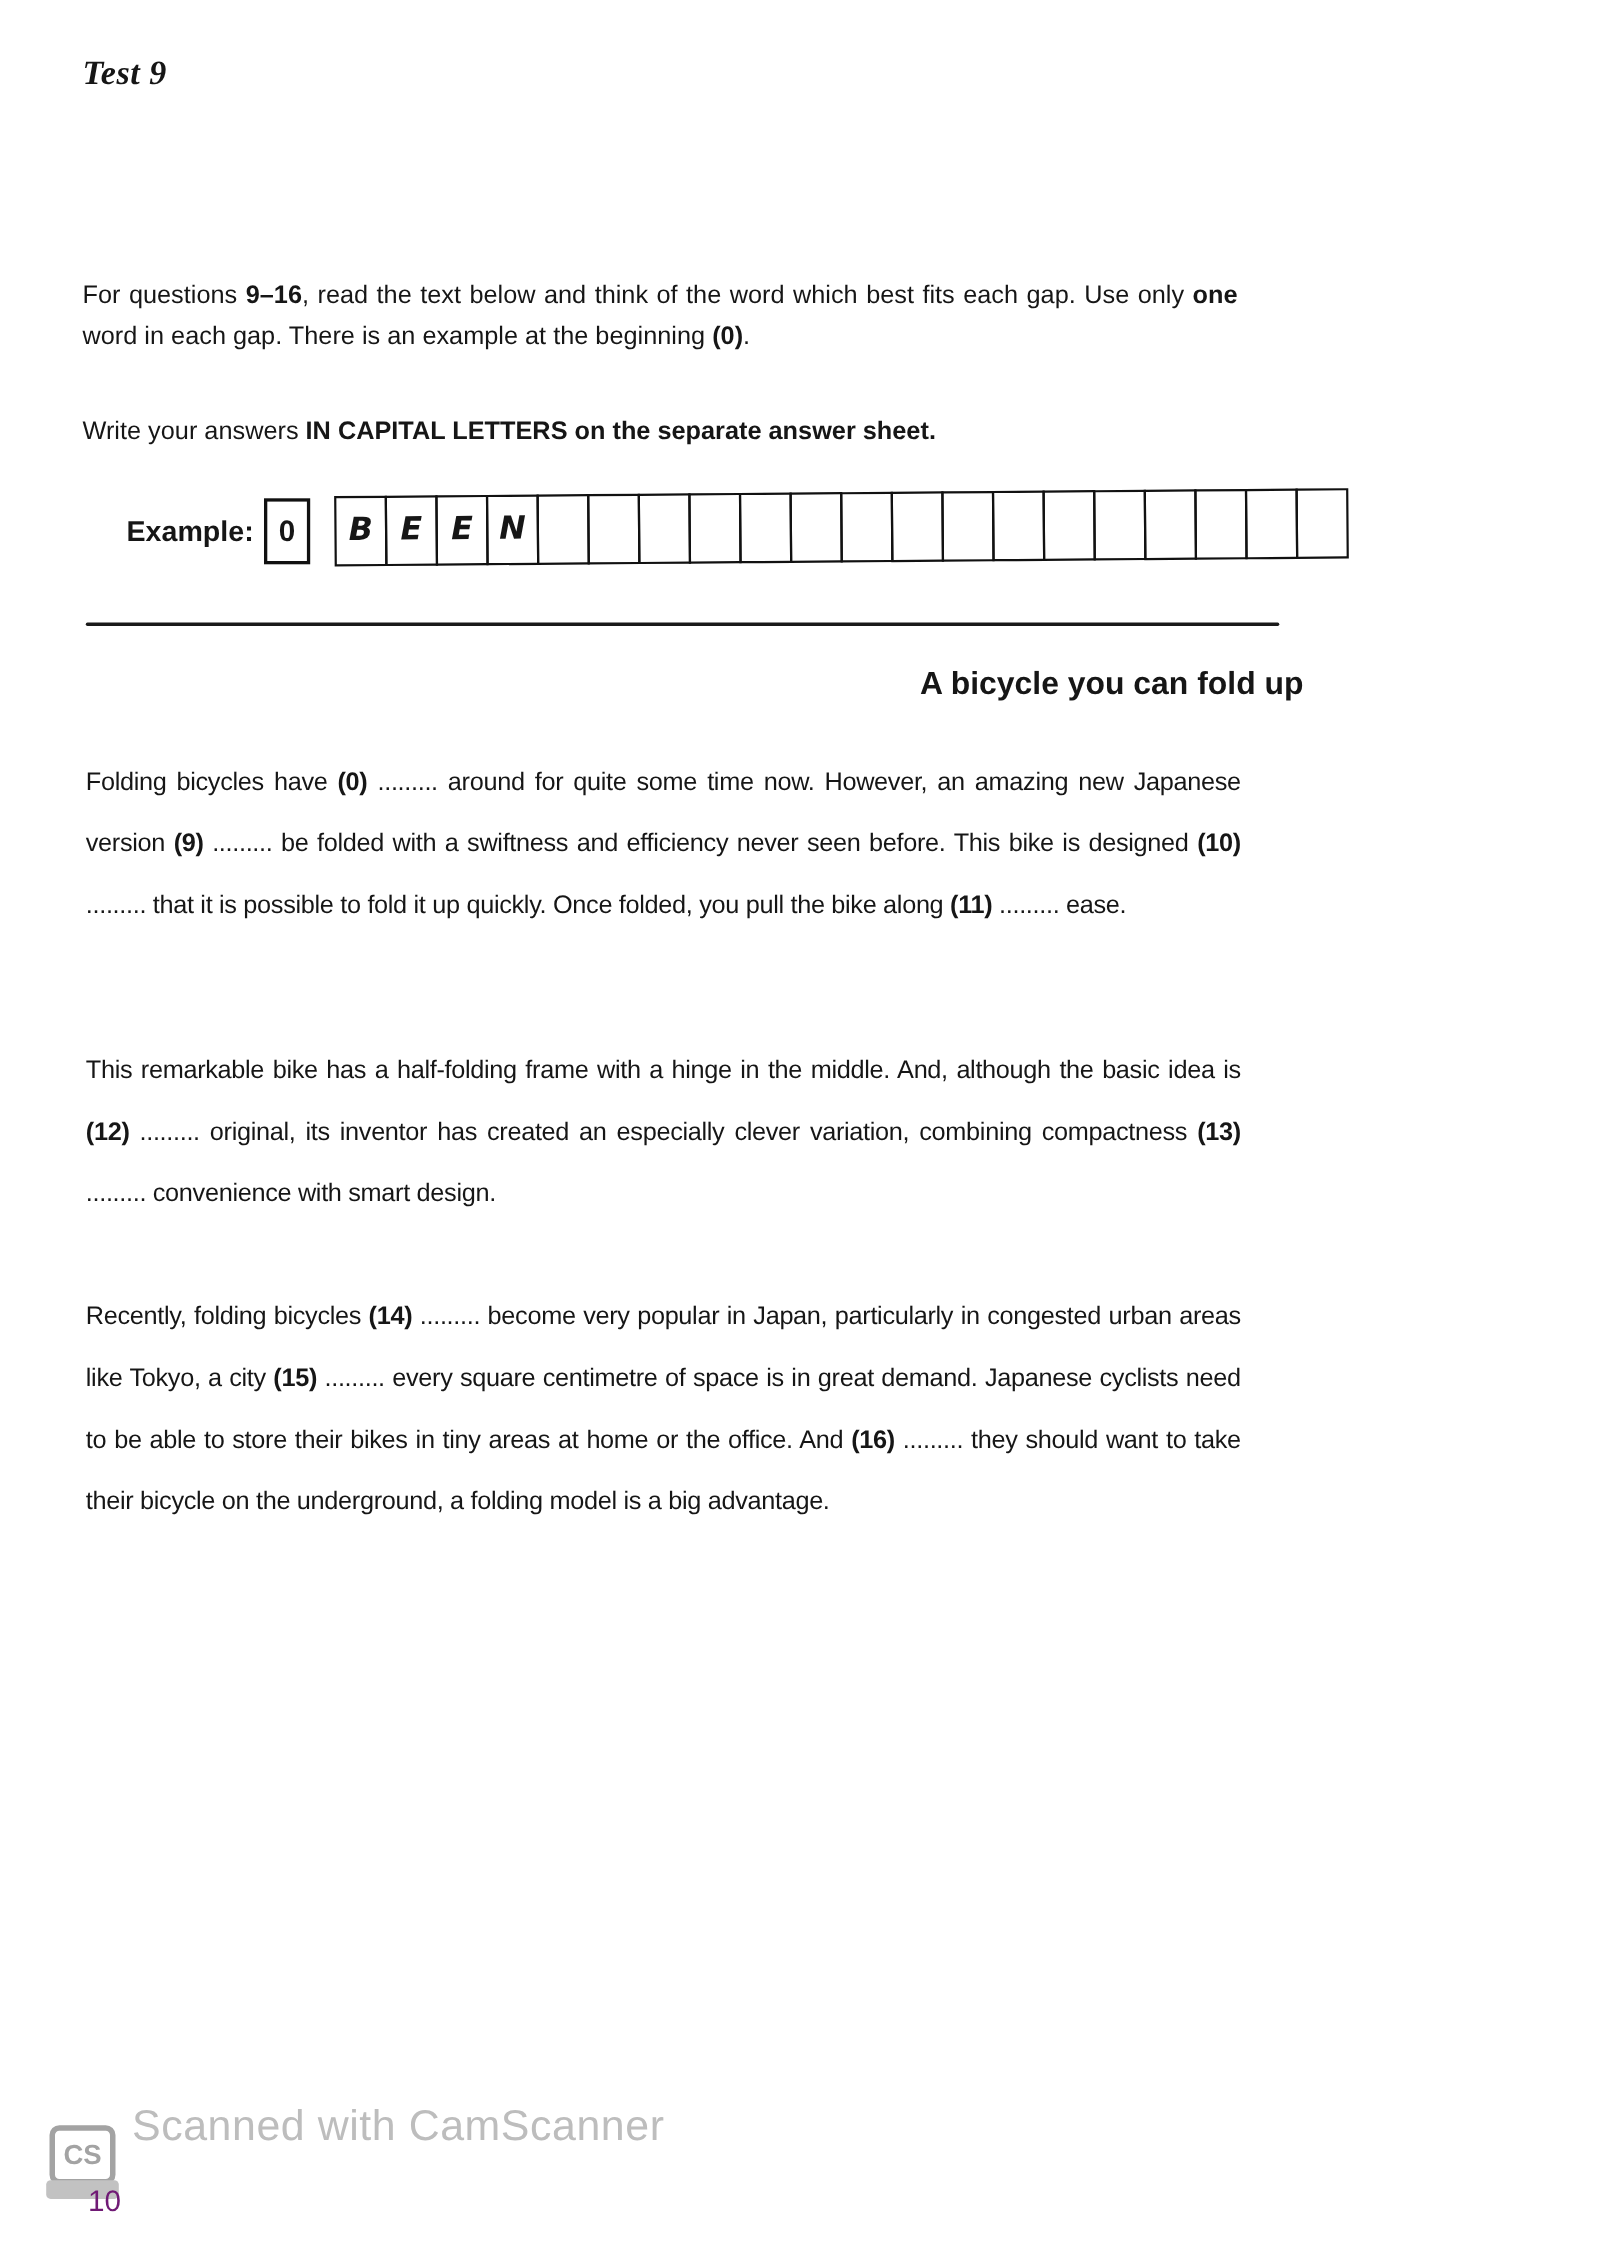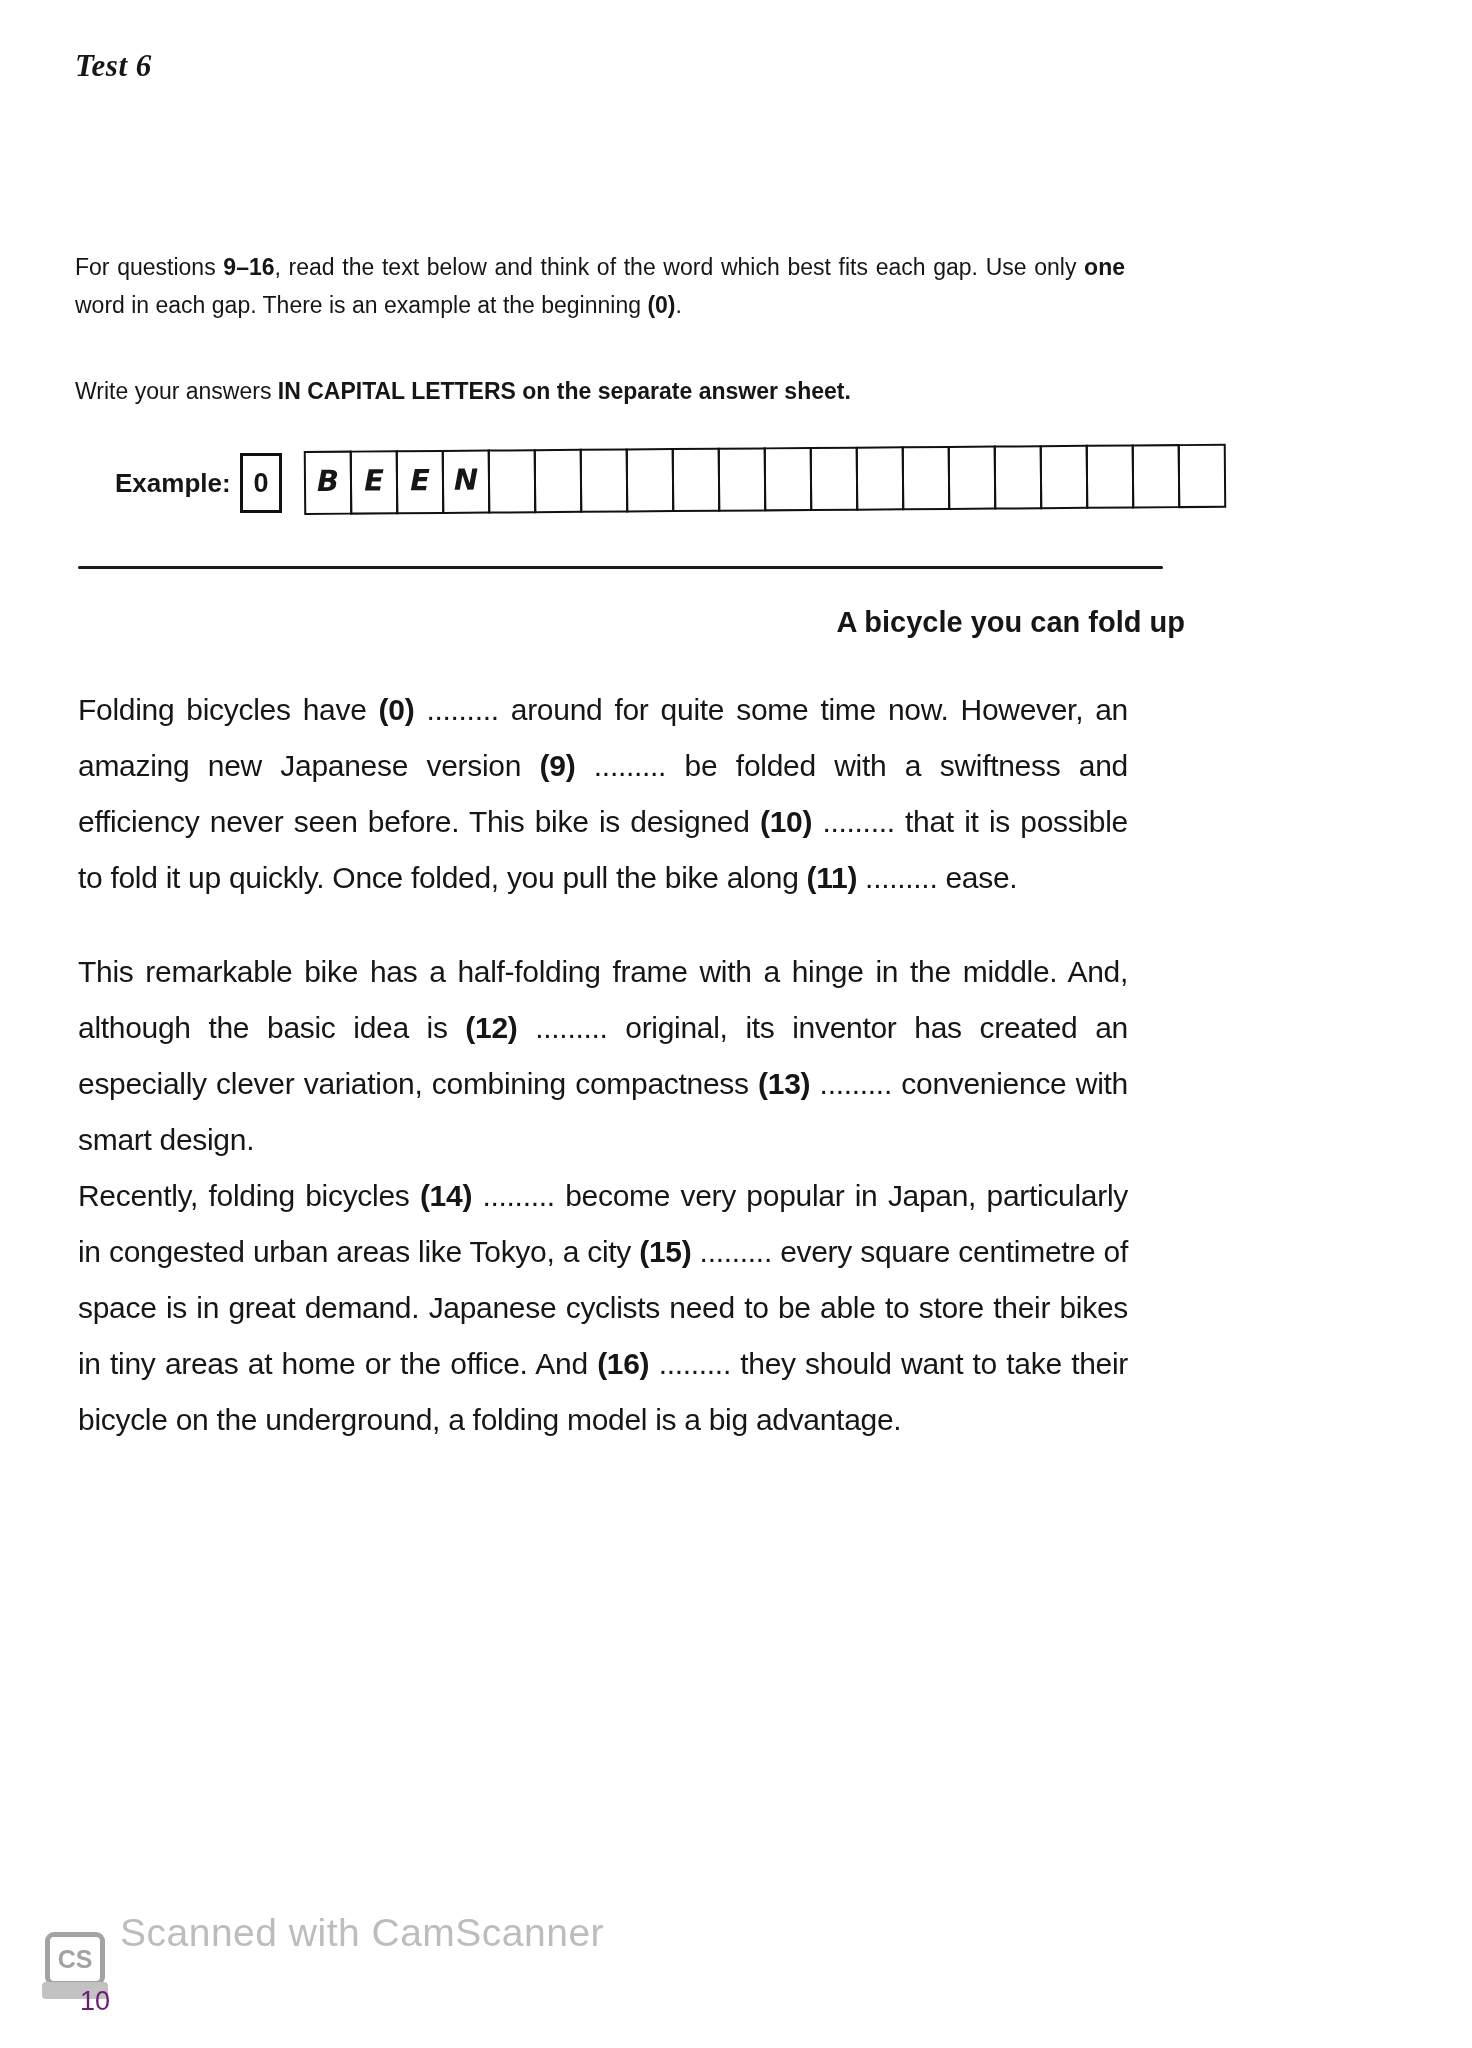--- a/index.html
+++ b/index.html
@@ -110,21 +110,21 @@
     left: 75px; top: 606px;
     width: 1110px;
     text-align: right;
     font-weight: 700;
     font-size: 29px;
   }
   .paragraph {
     position: absolute;
     left: 78px;
     width: 1050px;
-    font-size: 30px;
+    font-size: 23px;
     line-height: 56px;
     letter-spacing: -0.3px;
     text-align: justify;
   }
   .p1 { top: 682px; }
   .p2 { top: 944px; }
   .p3 { top: 1168px; }
 
   
   .camscanner-logo {
@@ -163,21 +163,21 @@
     z-index: 1;
     letter-spacing: 0.5px;
     margin-top: 23px;
   }
 </style>
 </head>
 <body>
 
 <div class="page">
 
-  <div class="test-header">Test 6</div>
+  <div class="test-header">Test 9</div>
 
 
   <div class="instructions"><span>For questions </span><span class="bold">9–16</span><span>, read the text below and think of the word which best fits each gap. Use only </span><span class="bold">one</span><span> word in each gap. There is an example at the beginning </span><span class="bold">(0)</span><span>.</span></div>
 
   <div class="write-answers"><span>Write your answers </span><span class="bold">IN CAPITAL LETTERS on the separate answer sheet</span><span class="bold">.</span></div>
 
   <div class="example-row">
     <span class="example-label">Example:</span>
     <span class="example-number-box">0</span>
     <span class="answer-grid">

